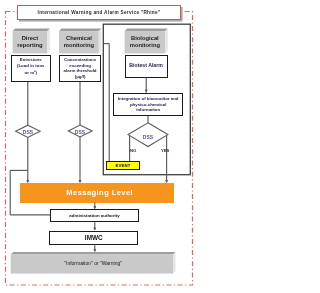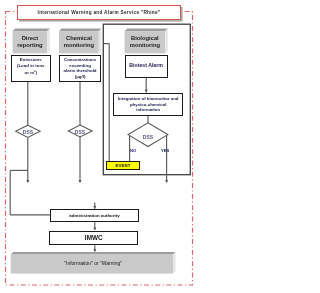--- a/index.html
+++ b/index.html
@@ -116,20 +116,23 @@
       <span>
         <span class="ln">Integration of biomonitor and</span>
         <span class="ln">physico-chemical</span>
         <span class="ln">information</span>
       </span>
     </div>
 
   <div class="abs wbox" style="left:50.3px;top:209.2px;width:88.4px;height:13px;font-size:4.4px;color:#111">administration authority</div>
   <div class="abs wbox" style="left:49.4px;top:230.5px;width:88.7px;height:14.7px;font-size:6.4px;color:#111">IMWC</div>
 
+  <div class="abs" id="msg">
+    <span>Messaging Level</span>
+  </div>
   <div class="abs" id="event">
     <span>EVENT</span>
   </div>
 
   <div class="abs" style="left:10.7px;top:252px;width:164.9px;height:21.6px;display:flex;align-items:center;justify-content:center;font-size:5px;color:#1b1b1b;">"Information" or "Warning"</div>
 
   <svg width="203" height="293">
     <g stroke="#5a5a5a" stroke-width="1.15" fill="none">
 
       <line x1="27.8" y1="81.8" x2="27.8" y2="125.2"></line>

